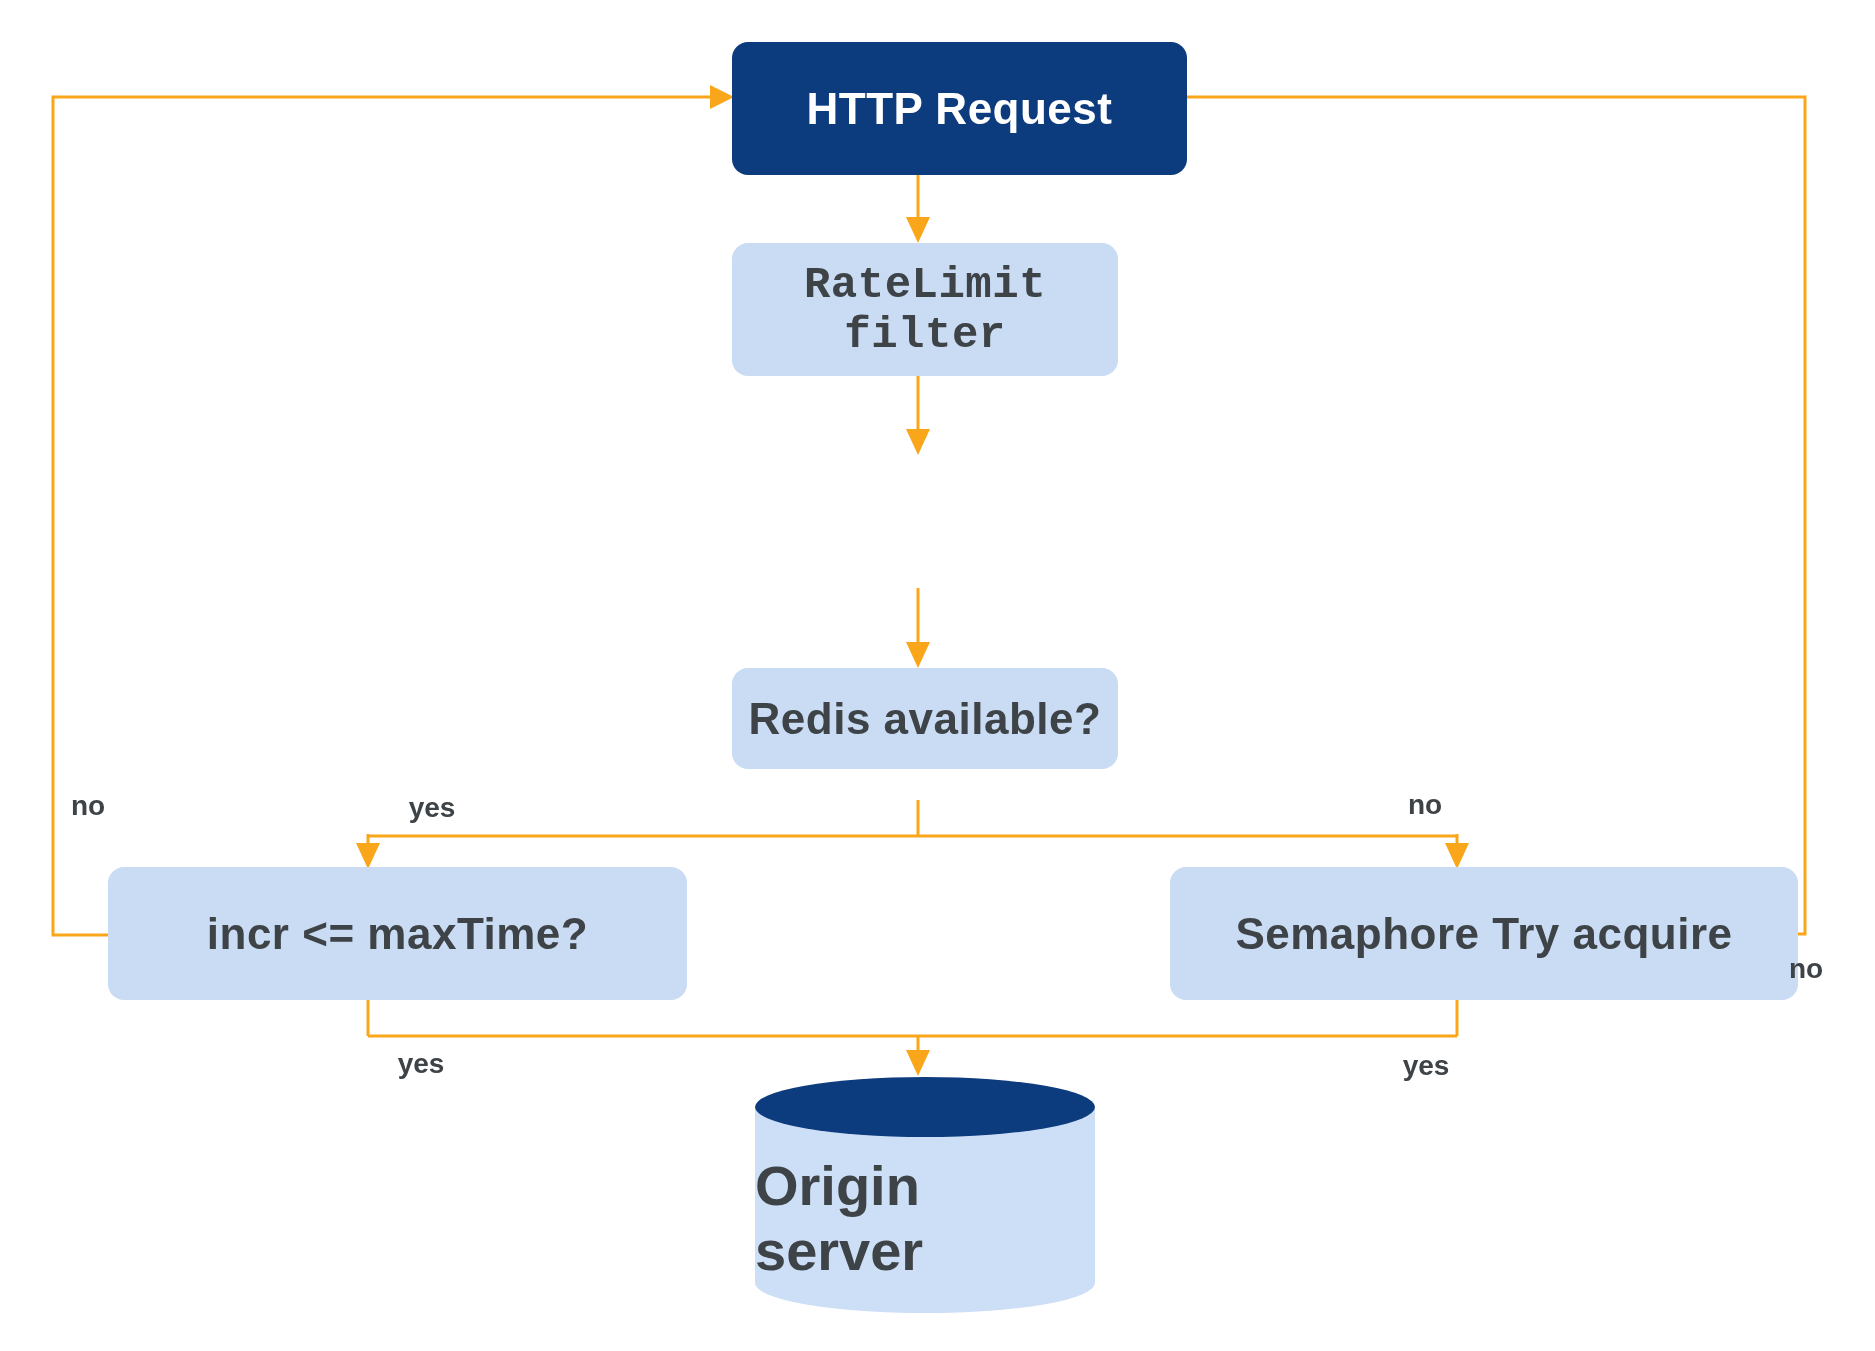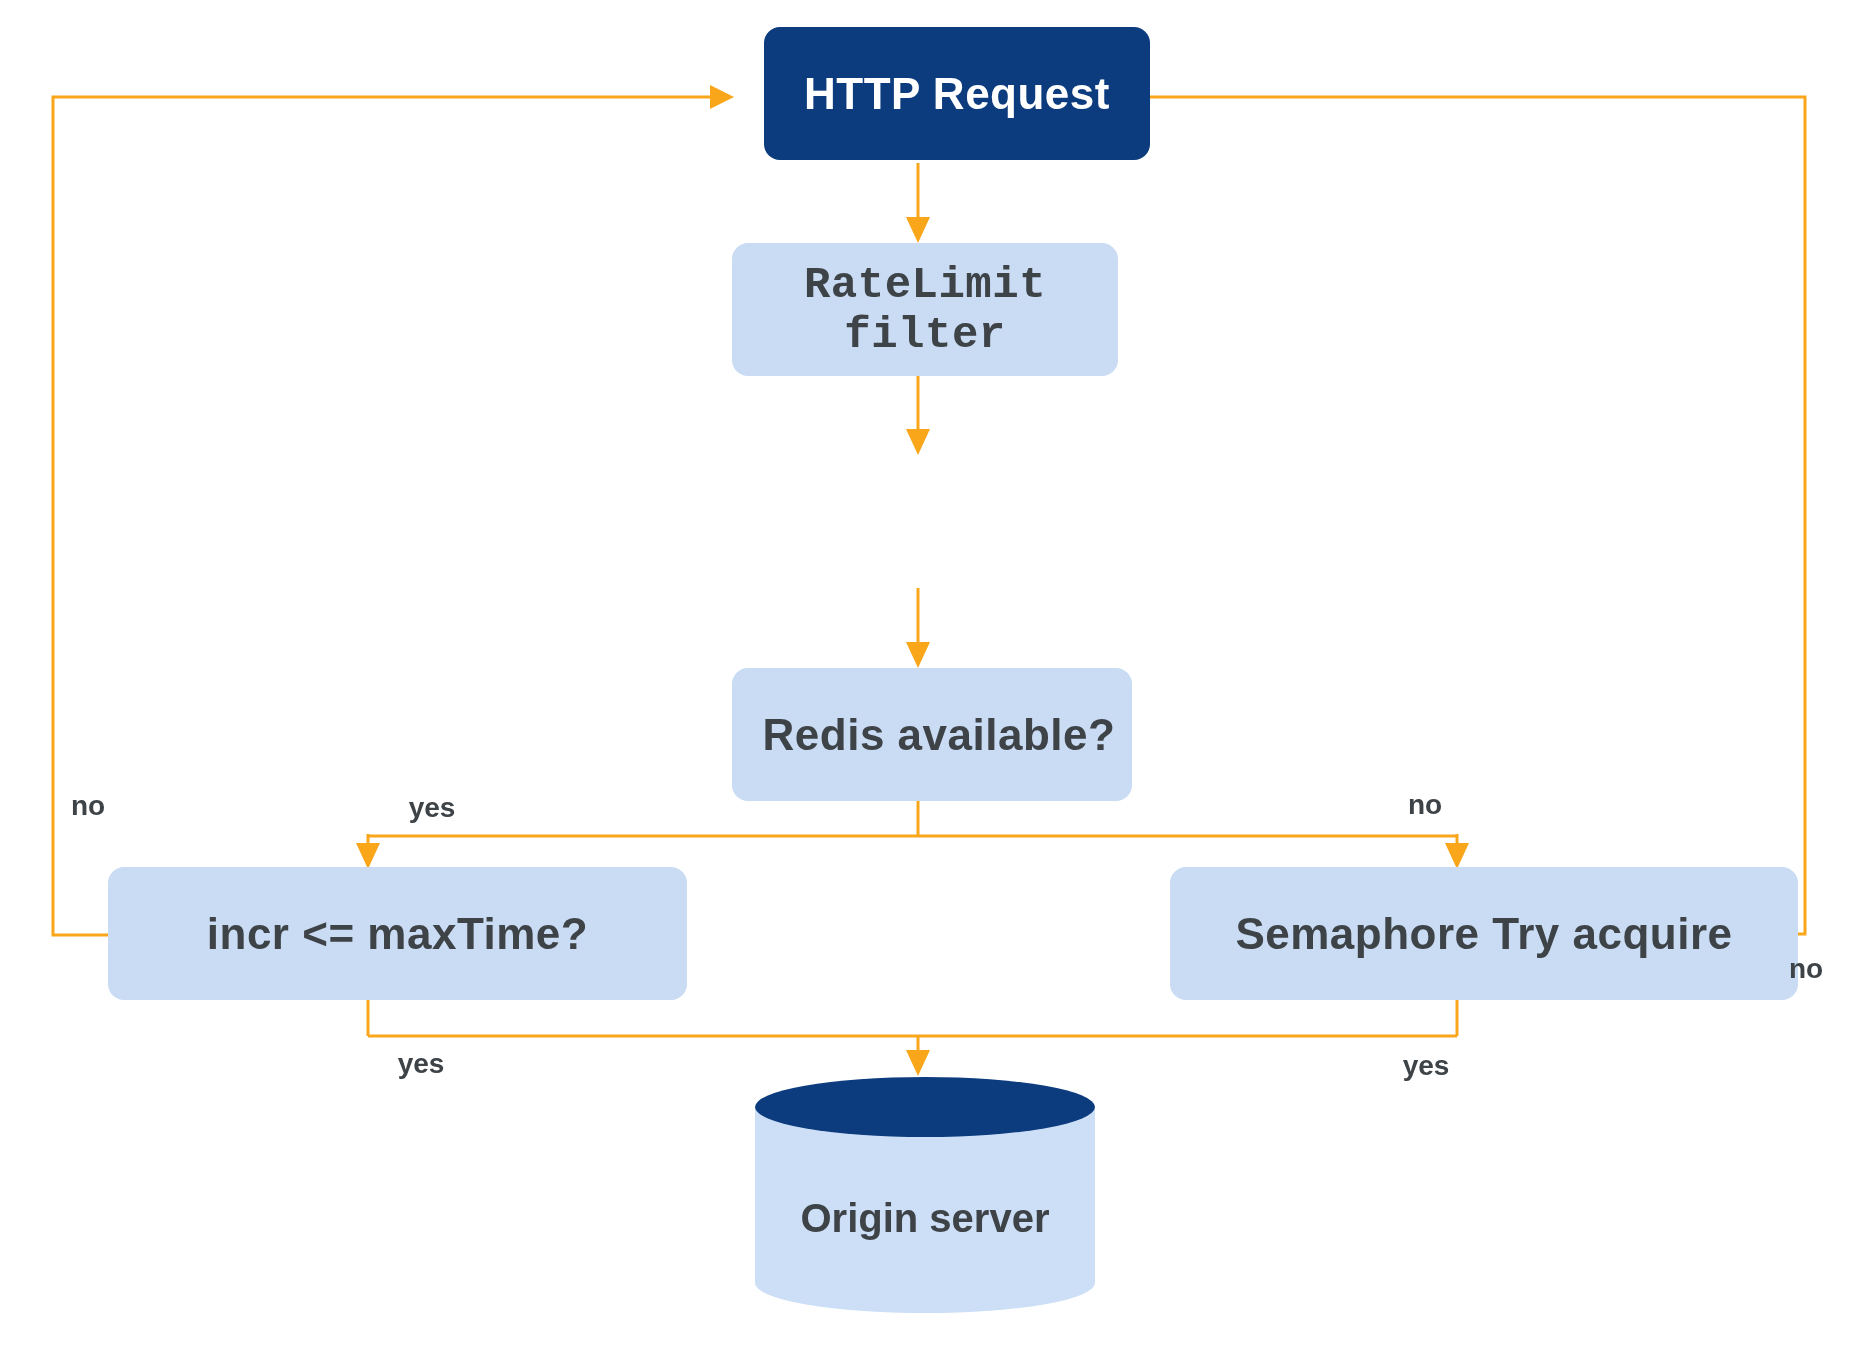--- a/index.html
+++ b/index.html
@@ -40,24 +40,24 @@
     color: var(--text-dark);
     font-size: 44px;
     font-weight: 600;
     letter-spacing: 0.5px;
     text-align: center;
   }
   .node.start {
     background: var(--navy);
     color: var(--text-light);
   }
-  .node-http      { left: 732px;  top: 27px;  width: 386px; height: 133px; margin-left: 32px; }
+  .node-http      { left: 732px;  top: 42px;  width: 455px; height: 133px; }
   .node-ratelimit { left: 732px;  top: 243px; width: 386px; height: 133px; font-family: Liberation Mono, monospace; }
   .node-buildkeys { left: 732px;  top: 455px; width: 386px; height: 133px; }
-  .node-redis     { left: 732px;  top: 668px; width: 386px; height: 133px; padding-left: 14px; }
+  .node-redis     { left: 732px;  top: 668px; width: 386px; height: 101px; }
   .node-incr      { left: 108px;  top: 867px; width: 579px; height: 133px; text-align: right; }
   .node-semaphore { left: 1170px; top: 867px; width: 628px; height: 133px; }
 
   .edge-label {
     position: absolute;
     transform: translate(-50%, -50%);
     color: var(--text-dark);
     font-size: 28px;
     font-weight: 600;
     white-space: nowrap;
@@ -105,21 +105,21 @@
   .cylinder .cyl-label {
     position: absolute;
     left: 0;
     top: 46px;
     width: 340px;
     height: 190px;
     display: flex;
     align-items: center;
     justify-content: center;
     color: var(--text-dark);
-    font-size: 40px;
+    font-size: 56px;
     font-weight: 600;
   }
 </style>
 </head>
 <body>
 
 <div class="canvas">
 
   <svg class="wires" viewBox="0 0 1875 1351" xmlns="http://www.w3.org/2000/svg">
 

